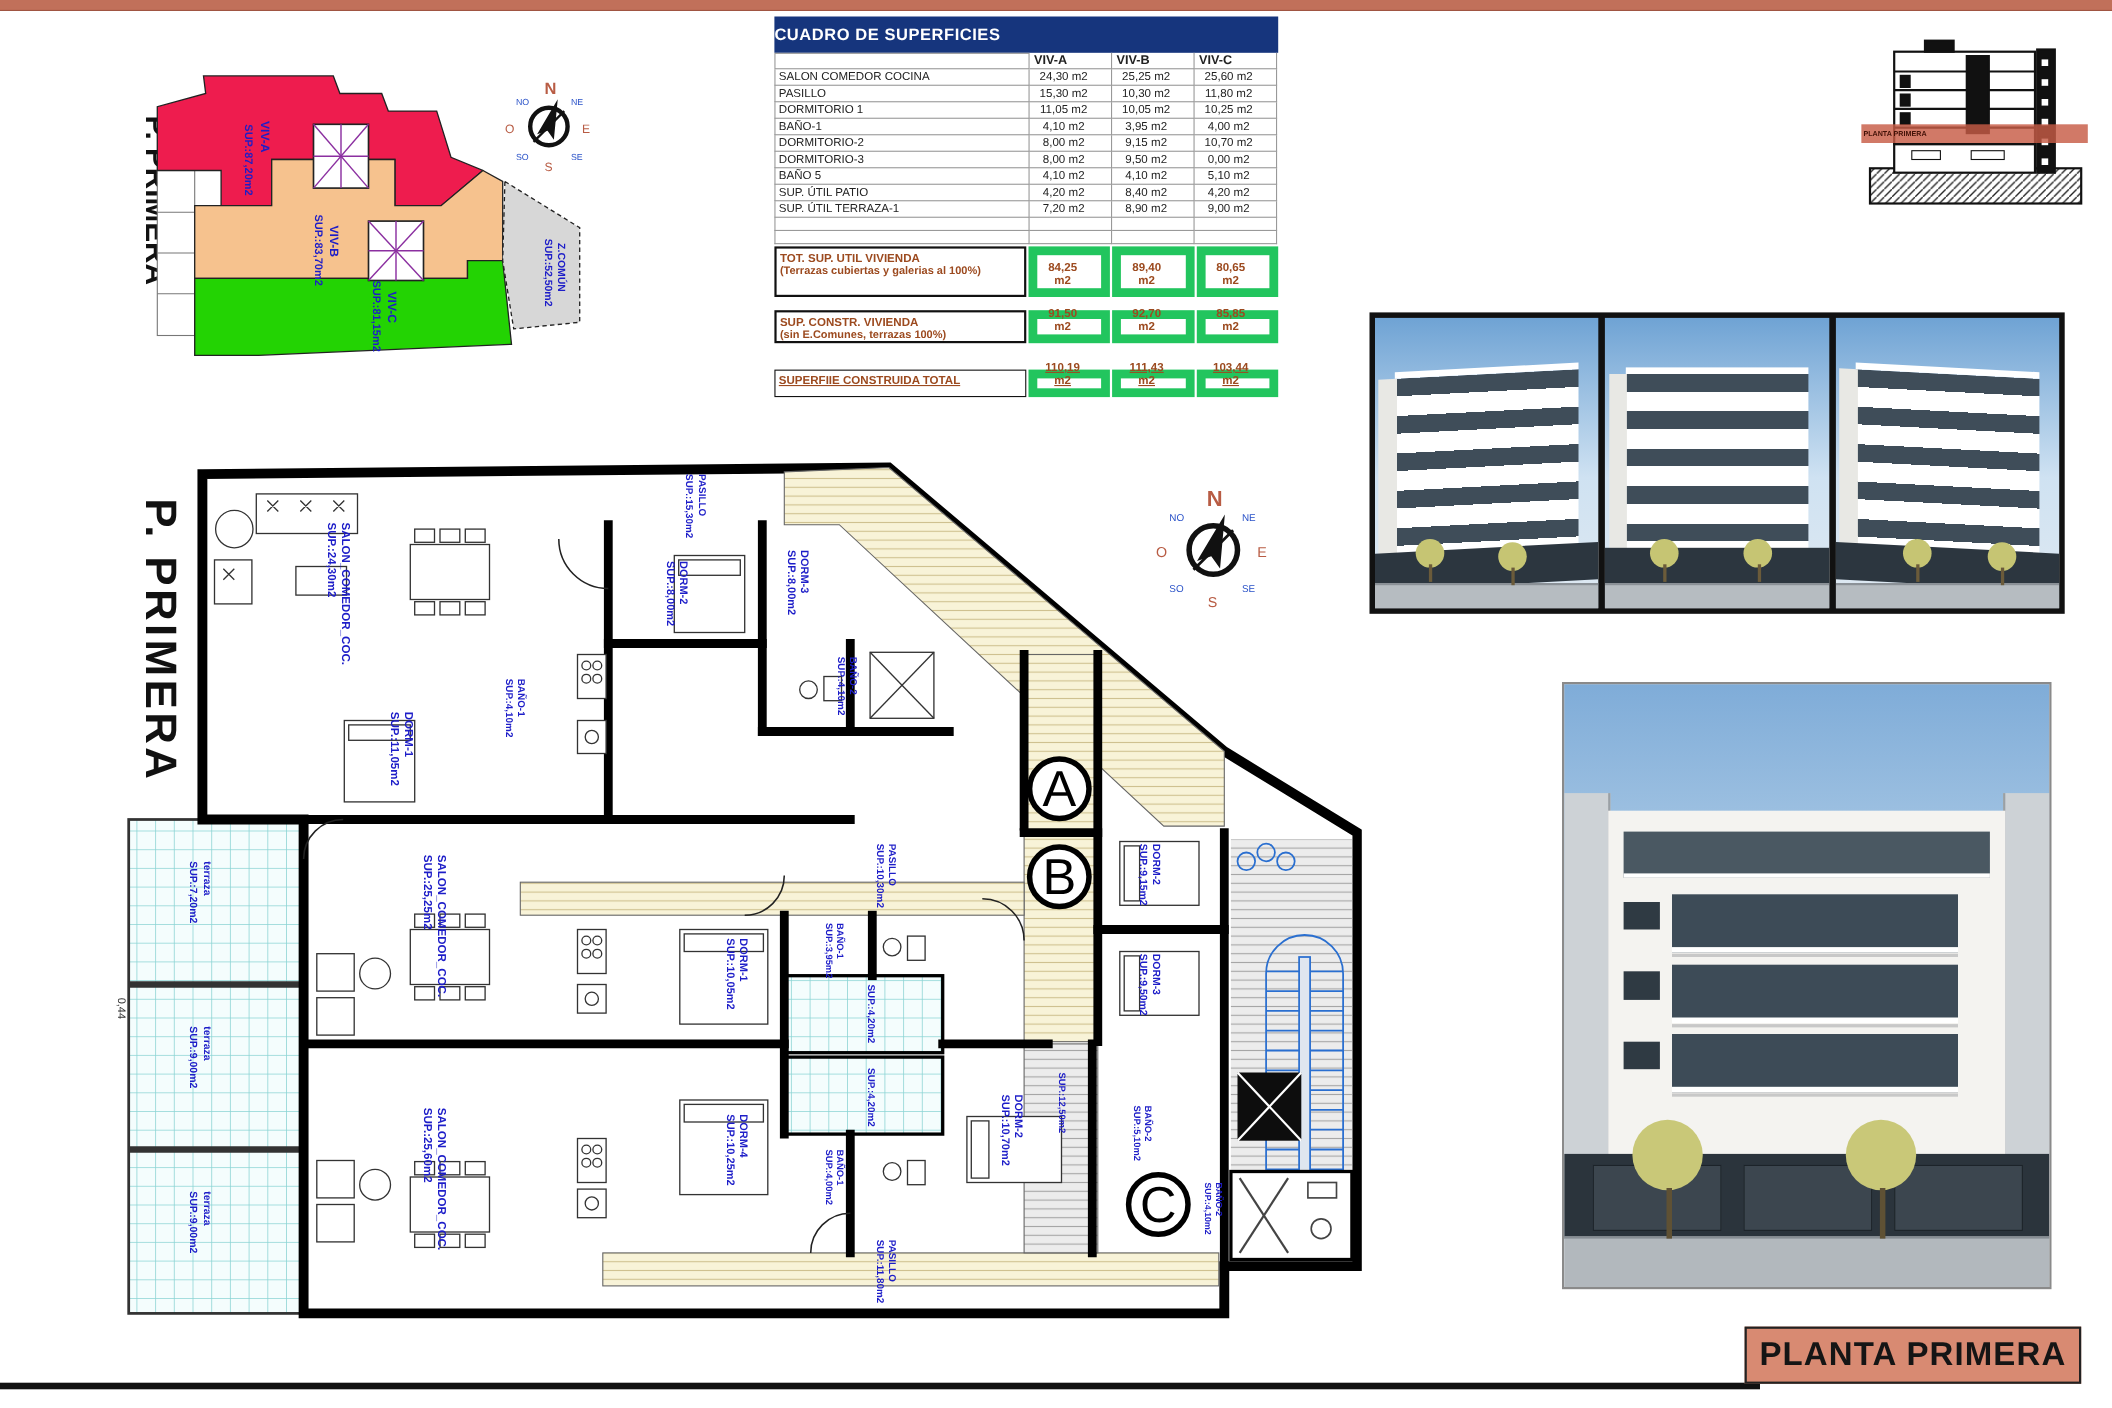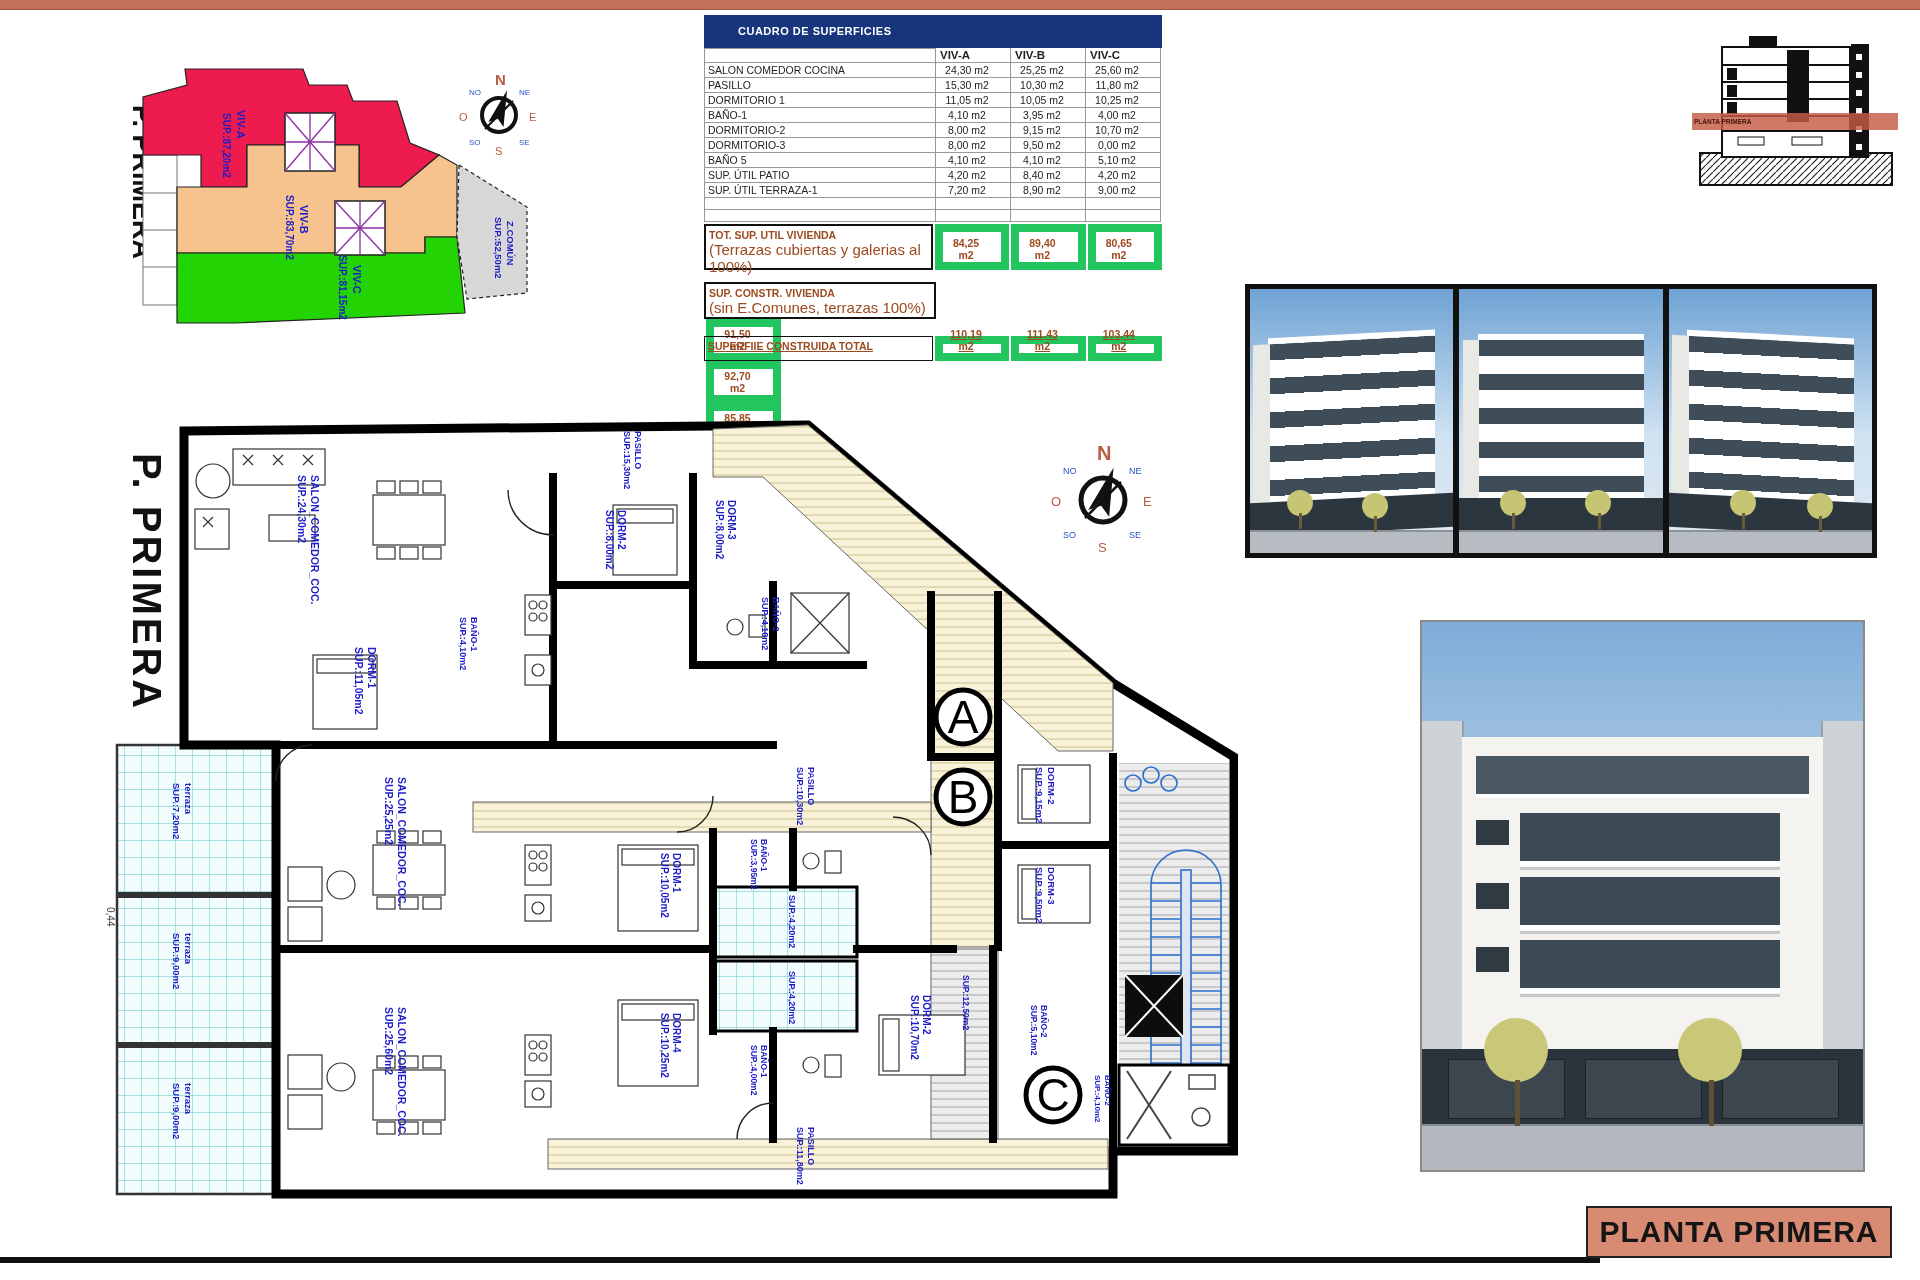--- a/index.html
+++ b/index.html
@@ -10,33 +10,33 @@
   
   #topbar{left:0;top:0;width:1920px;height:9px;background:#c1705a;border-bottom:1px solid #a05542;}
   #botline{left:0;top:1257px;width:1600px;height:6px;background:#111;}
   #titleblock{left:1586px;top:1206px;width:306px;height:52px;background:#d88a72;
       border:2px solid #222;box-sizing:border-box;display:flex;align-items:center;justify-content:center;}
   #titleblock span{font-size:30px;font-weight:bold;color:#151515;letter-spacing:1px;}
 
   
   #tbl{left:704px;top:15px;width:458px;font-size:10.5px;color:#222;}
   #tbl .navy{background:#16357d;color:#fff;font-weight:bold;}
-  #tbl .t-title{height:33px;line-height:33px;font-size:11px;padding-left:34px;letter-spacing:.5px;}
+  #tbl .t-title{height:33px;line-height:33px;font-size:15px;letter-spacing:.5px;}
   #tbl .t-sub{height:22px;line-height:22px;font-size:11.5px;padding-left:4px;}
   .tr{display:flex;}
   .tc{box-sizing:border-box;border-right:1px solid #999;border-bottom:1px solid #999;}
   .tl{width:232px;padding:1px 3px;border-left:1px solid #999;}
   .tv{width:75px;text-align:center;padding:1px 14px 1px 2px;}
   .hdr .tv{text-align:left;font-weight:bold;font-size:11.5px;padding-left:4px;}
   .empty{height:12px;}
   .brown{color:#9c4a1f;font-weight:bold;}
   .tot .tl{border:2px solid #111;padding-top:3px;}
   .tot .tv{border:8px solid #22c55e;margin-left:2px;display:flex;align-items:flex-end;justify-content:flex-end;}
   .gap{height:12px;}
-  .sub2{font-weight:normal;font-size:15px;color:#9c4a1f;}
+  .sub2{font-weight:bold;font-size:10px;color:#9c4a1f;}
 
   
   .photo-strip{left:1245px;top:284px;width:632px;height:274px;background:#111;
       display:flex;gap:6px;padding:5px;box-sizing:border-box;}
   .rpanel{flex:1;position:relative;overflow:hidden;background:linear-gradient(#6fa3d4,#cfe2f2 55%,#dfe9f2);}
   .bld{position:absolute;left:9%;top:17%;width:82%;height:62%;background:
       repeating-linear-gradient(#3f4d59 0 16px,#ffffff 16px 34px);border-top:6px solid #fff;}
   .bld:before{content:"";position:absolute;left:-9%;top:0;width:10%;height:100%;background:#e8e8e4;}
   .gfloor{position:absolute;left:0;bottom:8%;width:100%;height:13%;background:#2c363f;}
   .road{position:absolute;left:0;bottom:0;width:100%;height:8%;background:#b6bcc1;border-top:2px solid #8b9197;}
@@ -208,21 +208,21 @@
   <div class="tr tot brown" style="margin-top:2px;height:46px;">
     <div class="tc tl">
         <div>TOT. SUP. UTIL VIVIENDA</div>
         <div class="sub2">(Terrazas cubiertas y galerias al 100%)</div>
       </div>
     <div class="tc tv">84,25 m2</div>
     <div class="tc tv">89,40 m2</div>
     <div class="tc tv">80,65 m2</div>
   </div>
   <div class="gap"></div>
-  <div class="tr tot brown" style="height:30px;flex-direction:column;">
+  <div class="tr tot brown" style="height:30px;">
     <div class="tc tl">
         <div>SUP. CONSTR. VIVIENDA</div>
         <div class="sub2">(sin E.Comunes, terrazas 100%)</div>
       </div>
     <div class="tc tv">91,50 m2</div>
     <div class="tc tv">92,70 m2</div>
     <div class="tc tv">85,85 m2</div>
   </div>
   <div class="gap"></div>
   <div class="gap"></div>

